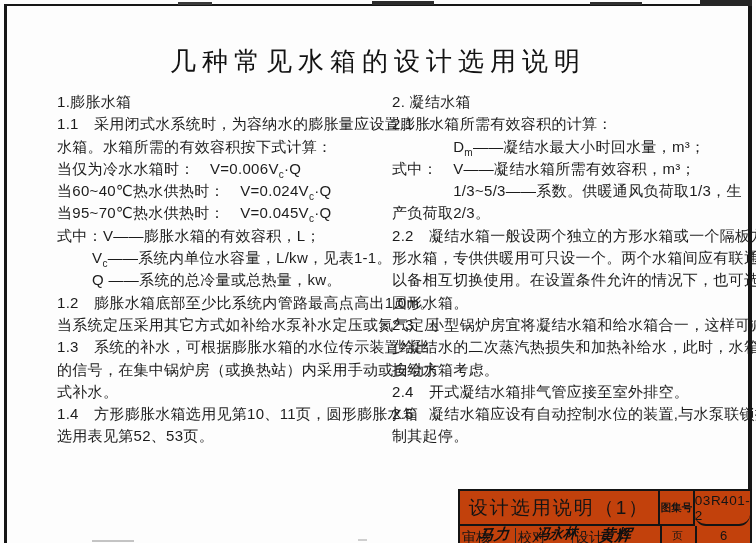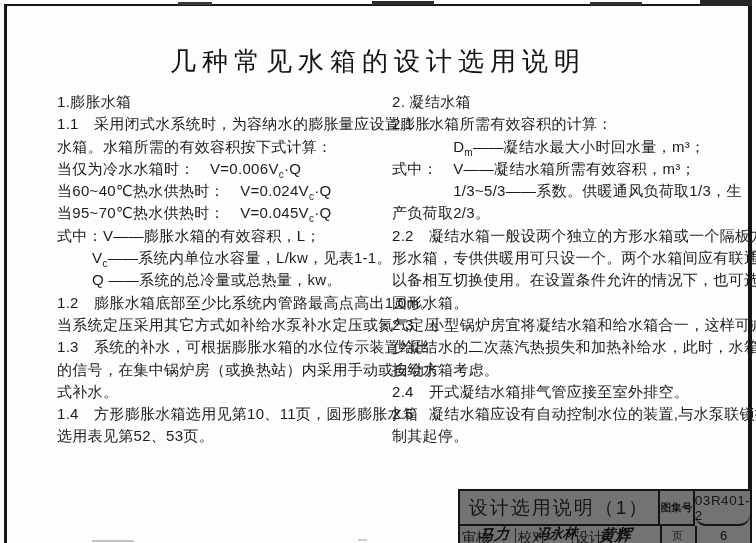--- a/index.html
+++ b/index.html
@@ -31,21 +31,21 @@
   .text-line {
     height:22.3px; line-height:22.3px; font-size:15px;
     white-space:nowrap; letter-spacing:0.3px; color:#1c1c1c;
   }
   .text-line sub { font-size:10px; }
 
   
   .tb {
     position:absolute; left:458px; top:489px; width:294px; height:54px;
     border:2px solid #141414; border-bottom:none; box-sizing:border-box;
-    background:#737373; overflow:hidden;
+    background:#c2410c; overflow:hidden;
   }
   .tb-main {
     position:absolute; left:0; top:0; width:198px; height:33px;
     border-right:2px solid #141414; border-bottom:2px solid #141414;
     text-align:center; line-height:33px; font-size:19px; letter-spacing:2px;
     color:#141414;
   }
   .tb-atlas-label {
     position:absolute; left:200px; top:0; width:33px; height:33px;
     border-right:2px solid #141414; border-bottom:2px solid #141414;

